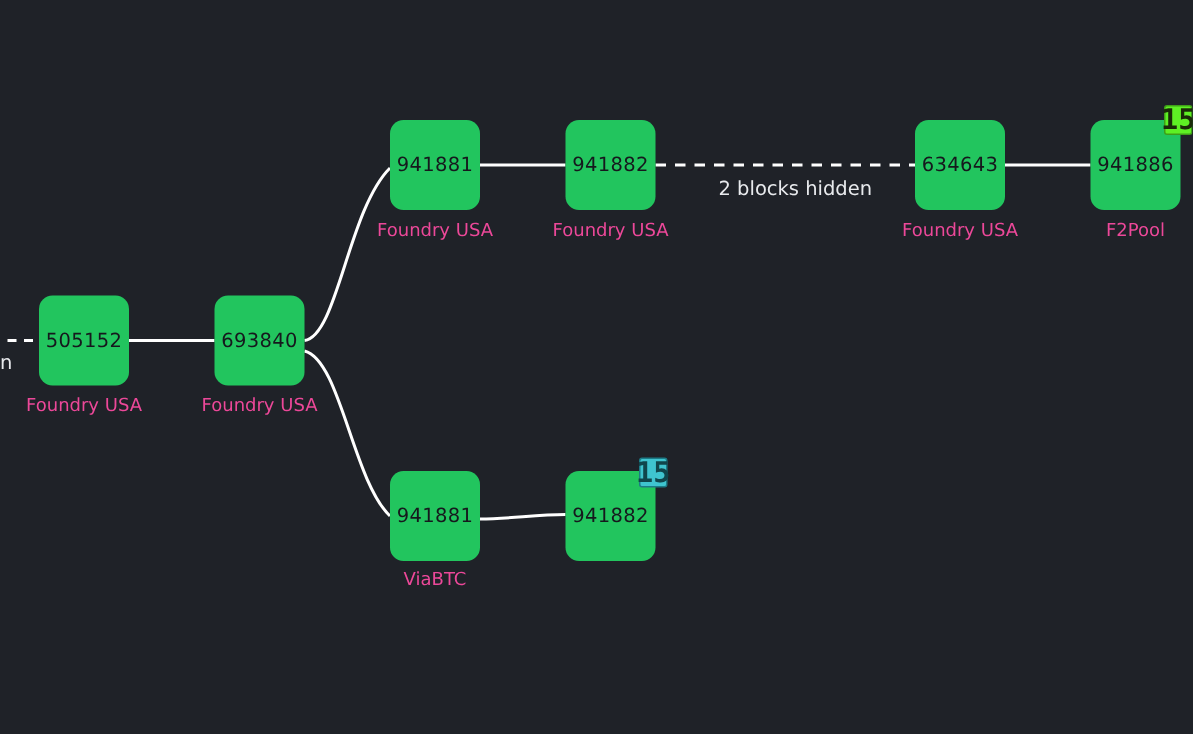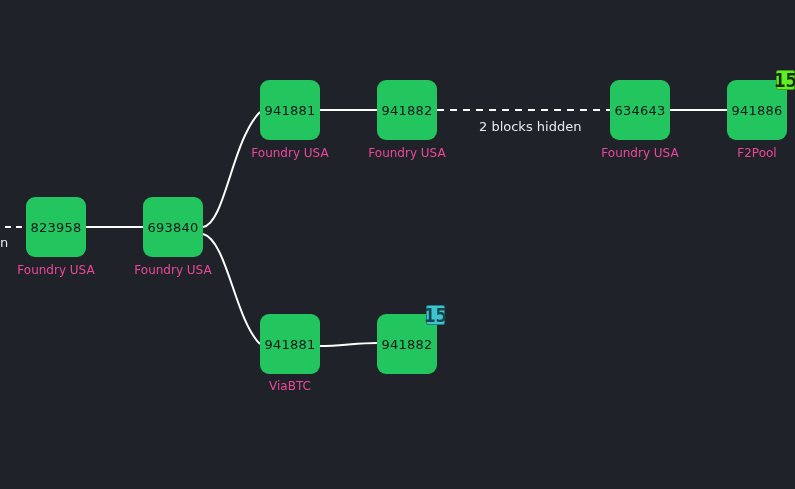--- a/index.html
+++ b/index.html
@@ -108,21 +108,21 @@
     <path d="M 320 110 L 377 110" stroke="#ffffff" stroke-width="2" fill="none"></path>
 
     <path d="M 437 110 L 610 110" stroke="#ffffff" stroke-width="2" stroke-dasharray="7 6" fill="none"></path>
 
     <path d="M 670 110 L 727 110" stroke="#ffffff" stroke-width="2" fill="none"></path>
 
     <path d="M 320 346 C 340 346, 357 343, 377 343" stroke="#ffffff" stroke-width="2" fill="none"></path>
   </svg>
 
   <div class="node" style="left:26px; top:197px;">
-    <span class="node-height">823958</span>
+    <span class="node-height">505152</span>
   </div>
   <div class="node-label" style="left:-24px; top:264px;">Foundry USA</div>
 
   <div class="node" style="left:143px; top:197px;">
     <span class="node-height">693840</span>
   </div>
   <div class="node-label" style="left:93px; top:264px;">Foundry USA</div>
 
   <div class="node" style="left:260px; top:80px;">
     <span class="node-height">941881</span>

